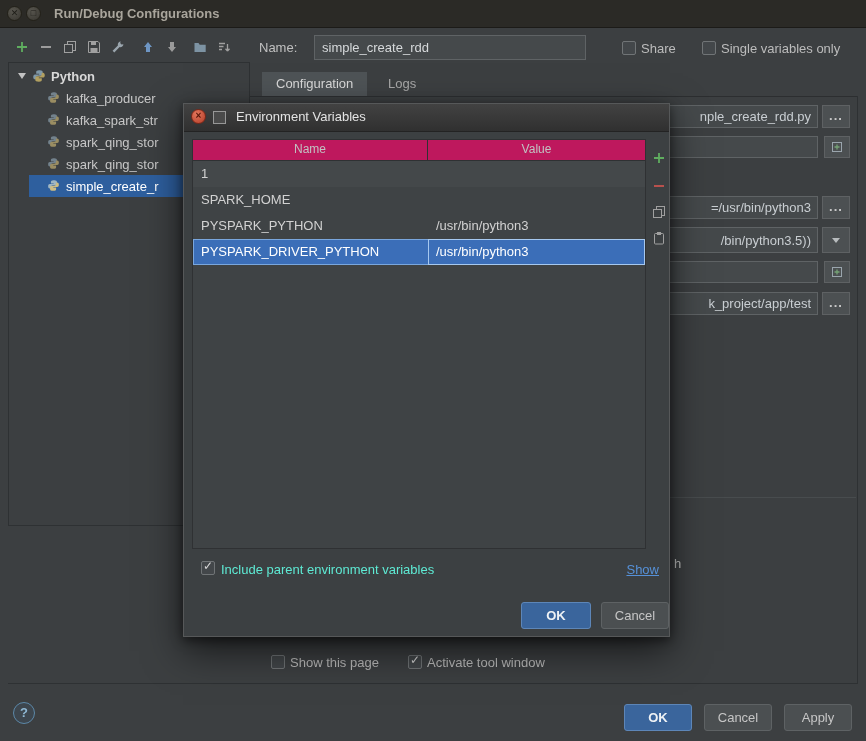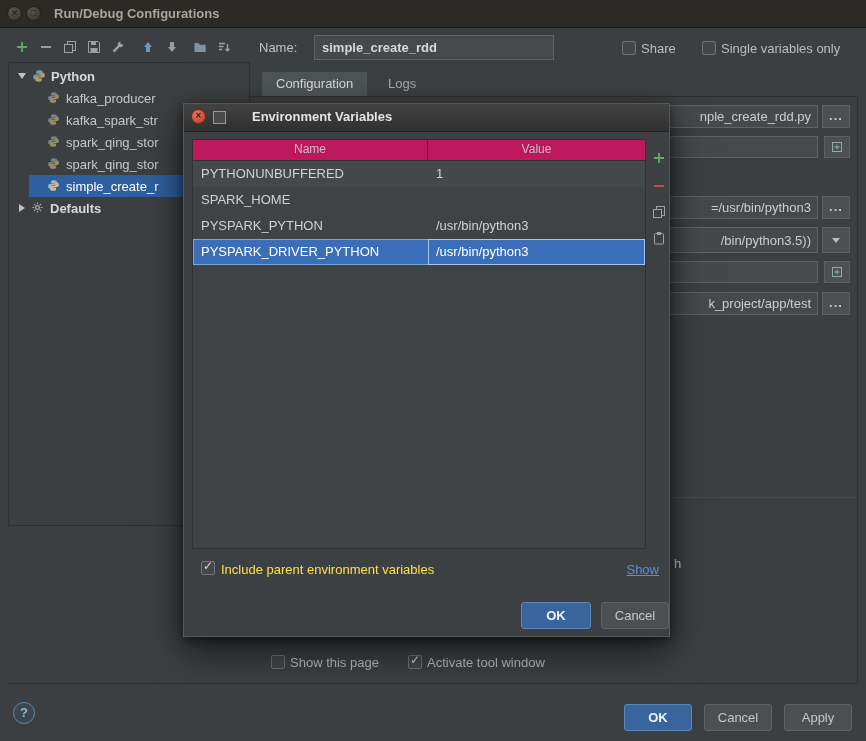--- a/index.html
+++ b/index.html
@@ -51,21 +51,21 @@
                background:#3d464e;border:1px solid #5c88a8;color:#8fb8d4;text-align:center;line-height:20px;font-weight:bold;}
   
   .modal{position:absolute;left:183px;top:103px;width:487px;height:534px;box-sizing:border-box;background:#3c4042;
          border:1px solid #565859;box-shadow:0 14px 36px rgba(0,0,0,.6),0 3px 10px rgba(0,0,0,.5);}
   .modal-tb{position:relative;height:27px;background:linear-gradient(#424242,#303030);border-bottom:1px solid #232323;}
   .mclose{position:absolute;left:7px;top:5px;width:15px;height:15px;border-radius:50%;box-sizing:border-box;
           background:radial-gradient(circle at 35% 30%,#e4765c,#b23d28);border:1px solid #7c2718;
           color:#58170a;font-size:10px;line-height:12px;text-align:center;font-weight:bold;}
   .mclose::after{content:"\00d7";}
   .mico{position:absolute;left:29px;top:7px;width:13px;height:13px;border:1px solid #979797;background:#4a4a4a;box-sizing:border-box;}
-  .mtitle{position:absolute;left:68px;top:0;line-height:26px;font-weight:bold;color:#e3e3e3;}
+  .mtitle{position:absolute;left:52px;top:0;line-height:26px;font-weight:normal;color:#e3e3e3;}
   .mtable{position:absolute;left:8px;top:35px;width:454px;height:410px;background:#3f4345;border:1px solid #2f3133;box-sizing:border-box;overflow:hidden;}
   .mhead{display:flex;height:20px;background:#be185d;border-bottom:1px solid #2f3133;}
   .mhead .hc{box-sizing:border-box;line-height:19px;text-align:center;color:#c2c2c2;font-size:12px;}
   .mhead .hc1{width:235px;border-right:1px solid #2f3133;}
   .mhead .hc2{flex:1;}
   .mrow{display:flex;height:26px;}
   .mrow.odd{background:#44484a;}
   .mrow .cname{width:235px;box-sizing:border-box;padding-left:8px;line-height:26px;color:#d2d2d2;white-space:nowrap;overflow:hidden;}
   .mrow .cval{flex:1;box-sizing:border-box;padding-left:8px;line-height:26px;color:#d2d2d2;white-space:nowrap;overflow:hidden;}
   .mrow.selected{background:#3b6eb8;box-shadow:inset 0 0 0 1px #79a6dd;}
@@ -129,21 +129,21 @@
       </svg>
     </div>
   <div class="tool-icn" style="left:214px;">
     <svg width="14" height="14" viewBox="0 0 14 14">
         <path d="M2 3.5h6M2 6.5h4.5M2 9.5h3" stroke="#a0a0a0" stroke-width="1.3"></path>
         <path d="M10.5 4v7M10.5 11l-2-2.2M10.5 11l2-2.2" stroke="#a0a0a0" stroke-width="1.3" fill="none"></path>
       </svg>
     </div>
 
   <div class="lbl" style="left:259px;top:40px;color:#c0c0c0;">Name:</div>
-  <input class="txt-input" style="left: 314px; top: 35px; width: 240px; height: 25px; font-weight: bold;" value="simple_create_rdd">
+  <input class="txt-input" style="left: 314px; top: 35px; width: 272px; height: 25px;" value="simple_create_rdd">
   <div class="chk" style="left:622px;top:41px;"></div>
   <div class="lbl" style="left:641px;top:41px;">Share</div>
   <div class="chk" style="left:702px;top:41px;"></div>
   <div class="lbl" style="left:721px;top:41px;">Single variables only</div>
 
   <div class="tree">
     <div class="tree-row bold" style="top:2px;">
       <span class="arr-down"></span>
       <span class="ticon">
         <svg width="14" height="14" viewBox="0 0 16 16">
@@ -191,30 +191,20 @@
     </div>
     <div class="tree-row selected" style="top:112px;">
       <span class="ticon indent">
         <svg width="13" height="13" viewBox="0 0 16 16">
             <path d="M8 1.5c-2.2 0-3.2.9-3.2 2v1.9h3.4v.8H3.4c-1.2 0-2 1-2 2.8s.8 2.8 2 2.8h1.5V9.9c0-1.2 1-2.1 2.2-2.1h3.2c1 0 1.9-.9 1.9-1.9V3.5c0-1.1-1-2-3.2-2z" fill="#9fb6c2"></path>
             <path d="M8 14.5c2.2 0 3.2-.9 3.2-2v-1.9H7.8v-.8h4.8c1.2 0 2-1 2-2.8s-.8-2.8-2-2.8h-1.5v1.9c0 1.2-1 2.1-2.2 2.1H5.7c-1 0-1.9.9-1.9 1.9v2.4c0 1.1 1 2 4.2 2z" fill="#cdbd85"></path>
           </svg>
       </span>
       <span class="tlabel">simple_create_r</span>
     </div>
-    <div class="tree-row bold" style="top:134px;">
-      <span class="arr-right"></span>
-      <span class="ticon">
-        <svg width="13" height="13" viewBox="0 0 14 14">
-            <circle cx="7" cy="7" r="2" fill="none" stroke="#9aa89e" stroke-width="1.4"></circle>
-            <path d="M7 1.5v2M7 10.5v2M1.5 7h2M10.5 7h2M3.2 3.2l1.4 1.4M9.4 9.4l1.4 1.4M10.8 3.2L9.4 4.6M4.6 9.4l-1.4 1.4" stroke="#9aa89e" stroke-width="1.2"></path>
-          </svg>
-      </span>
-      <span class="tlabel">Defaults</span>
-    </div>
   </div>
 
   <div class="tab active" style="left:262px;">Configuration</div>
   <div class="tab" style="left:374px;">Logs</div>
   <div class="hline" style="left:250px;width:608px;top:96px;"></div>
   <div class="vline" style="left:857px;top:96px;height:588px;"></div>
   <div class="hline" style="left:8px;width:850px;top:683px;background:#2e3133;"></div>
 
   <div class="field" style="left:430px;top:105px;width:388px;height:23px;">
     <span>nple_create_rdd.py</span>
@@ -273,21 +263,20 @@
       <div class="mico"></div>
       <div class="mtitle">Environment Variables</div>
     </div>
 
     <div class="mtable">
       <div class="mhead">
         <div class="hc hc1">Name</div>
         <div class="hc hc2">Value</div>
       </div>
       <div class="mrow odd">
-        <div class="cname">PYTHONUNBUFFERED</div>
         <div class="cval">1</div>
       </div>
       <div class="mrow">
         <div class="cname">SPARK_HOME</div>
       </div>
       <div class="mrow">
         <div class="cname">PYSPARK_PYTHON</div>
         <div class="cval">/usr/bin/python3</div>
       </div>
       <div class="mrow selected">
@@ -313,20 +302,20 @@
         </svg>
       </div>
     <div class="micn" style="top:125px;">
       <svg width="14" height="14" viewBox="0 0 14 14">
           <rect x="2.5" y="2.5" width="9" height="10.5" rx="1" fill="none" stroke="#a0a0a0"></rect>
           <rect x="5" y="1" width="4" height="3" fill="#a0a0a0"></rect>
         </svg>
       </div>
 
     <div class="chk checked" style="left:17px;top:457px;"></div>
-    <div class="lbl" style="left:37px;top:458px;color:#fde047;">Include parent environment variables</div>
+    <div class="lbl" style="left:37px;top:458px;color:#5eead4;">Include parent environment variables</div>
     <div class="mlink" style="right:10px;top:458px;">Show</div>
 
     <div class="btn primary" style="left:337px;top:498px;width:70px;">OK</div>
     <div class="btn" style="left:417px;top:498px;">Cancel</div>
   </div>
 
 </div>
 
 </body></html>

